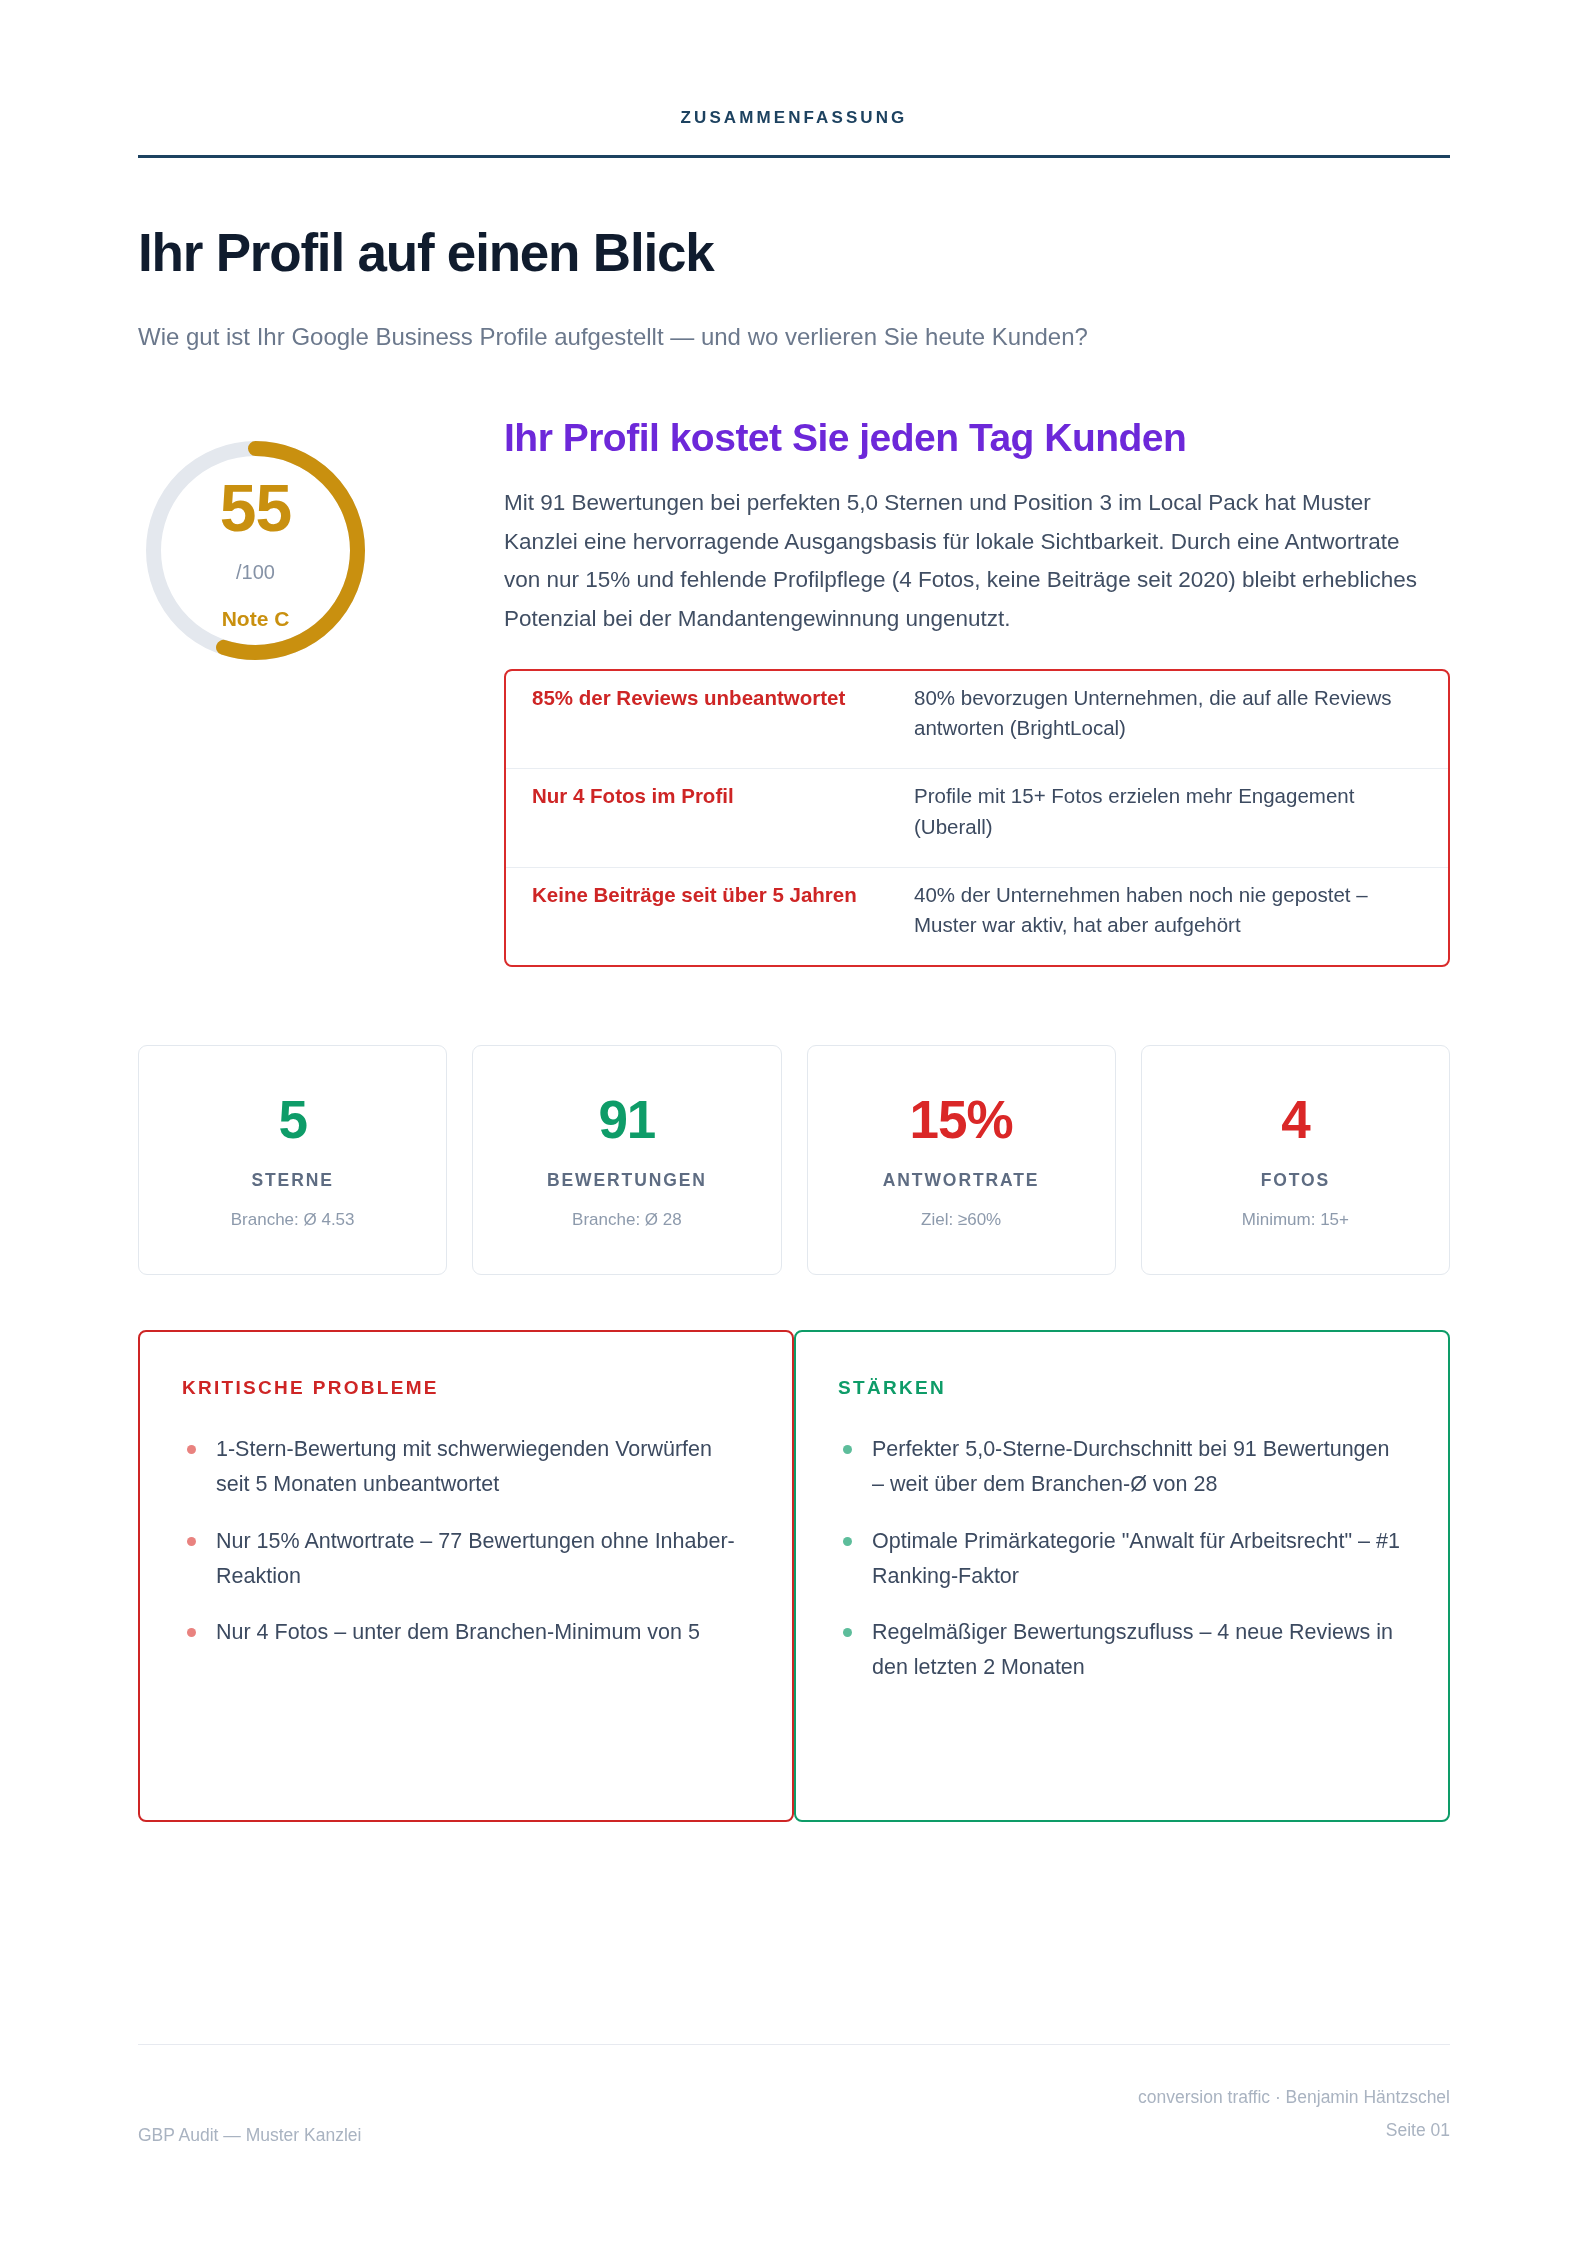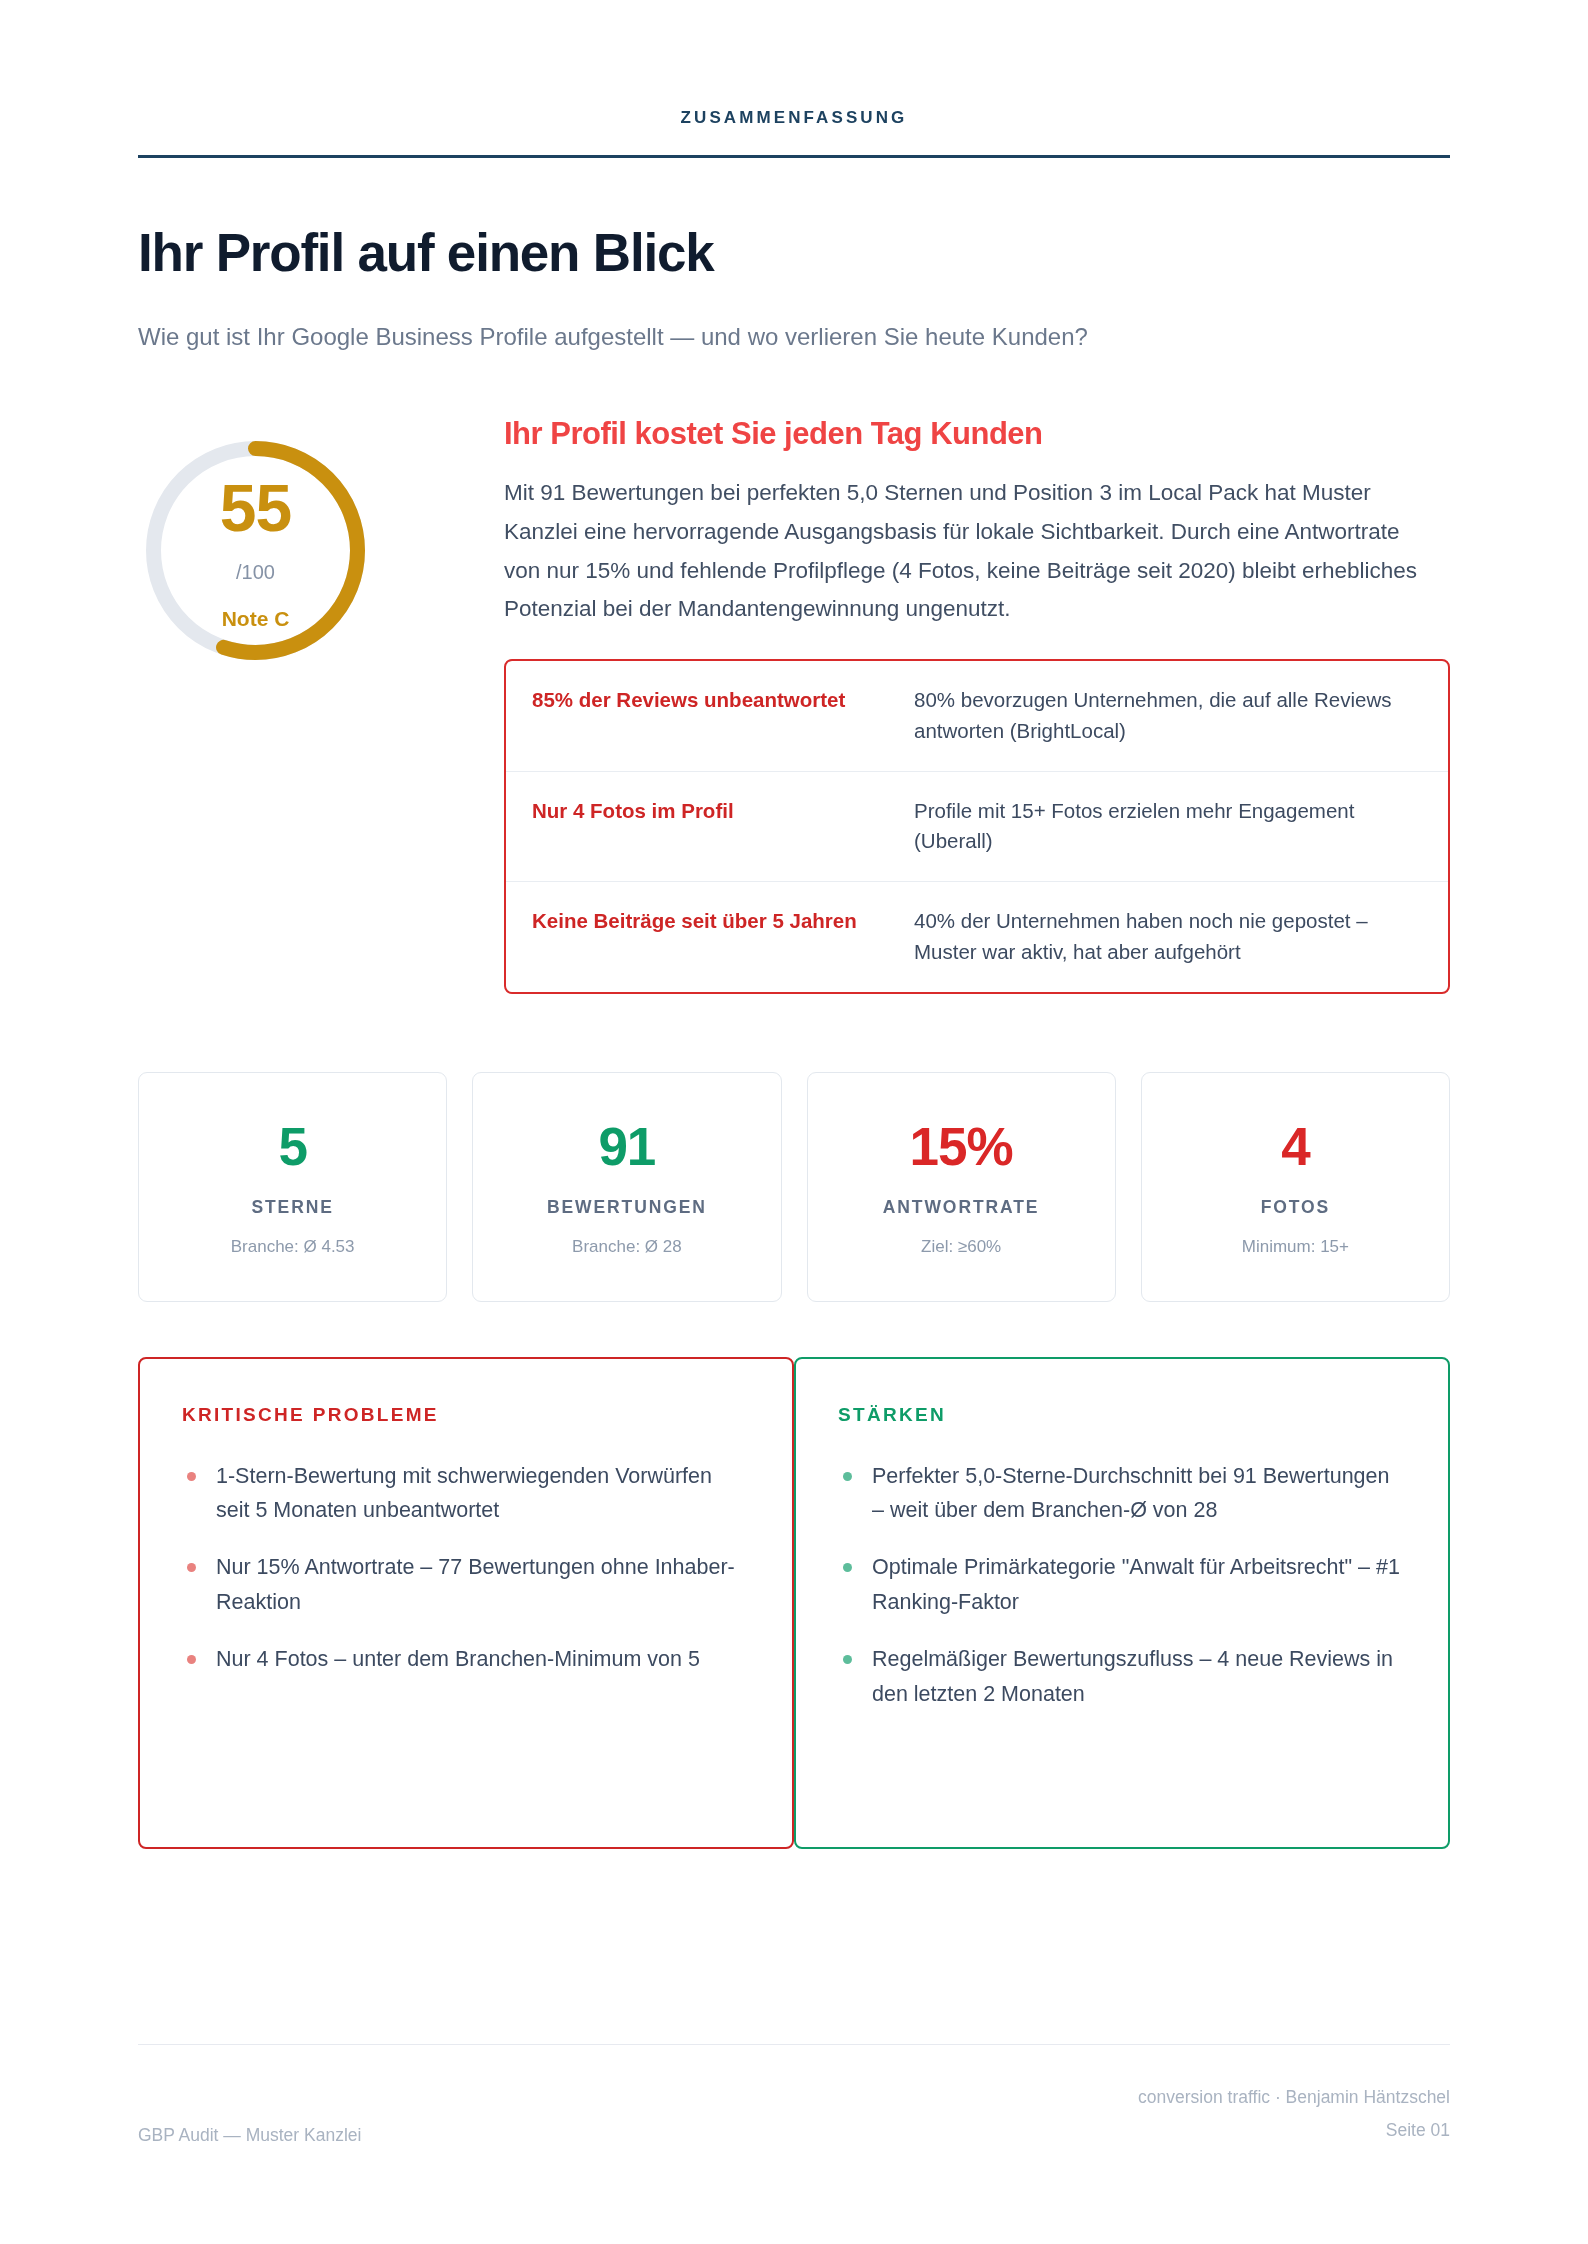--- a/index.html
+++ b/index.html
@@ -106,23 +106,23 @@
   .gauge-grade {
     margin-top: 9px;
     font-size: 21px;
     font-weight: 700;
     color: #C9900F;
   }
 
   .hero-text { flex: 1 1 auto; padding-top: 6px; }
 
   .hero-heading {
-    font-size: 31px;
-    font-weight: 700;
-    color: #ef4444;
+    font-size: 39px;
+    font-weight: 700;
+    color: #6d28d9;
     letter-spacing: -0.5px;
     line-height: 1.2;
   }
   .hero-para {
     margin-top: 22px;
     font-size: 22.5px;
     line-height: 1.72;
     color: #404E63;
     max-width: 930px;
   }
@@ -130,21 +130,21 @@
   
   .findings {
     margin-top: 30px;
     border: 2px solid #D92B2B;
     border-radius: 8px;
     overflow: hidden;
   }
   .finding-row {
     display: flex;
     align-items: flex-start;
-    padding: 24px 28px 24px 26px;
+    padding: 12px 28px 24px 26px;
     border-bottom: 1.5px solid #E9EDF2;
   }
   .finding-row:last-child { border-bottom: none; }
 
   .finding-label {
     flex: 0 0 382px;
     width: 382px;
     font-size: 20.5px;
     font-weight: 700;
     color: #CE2525;

